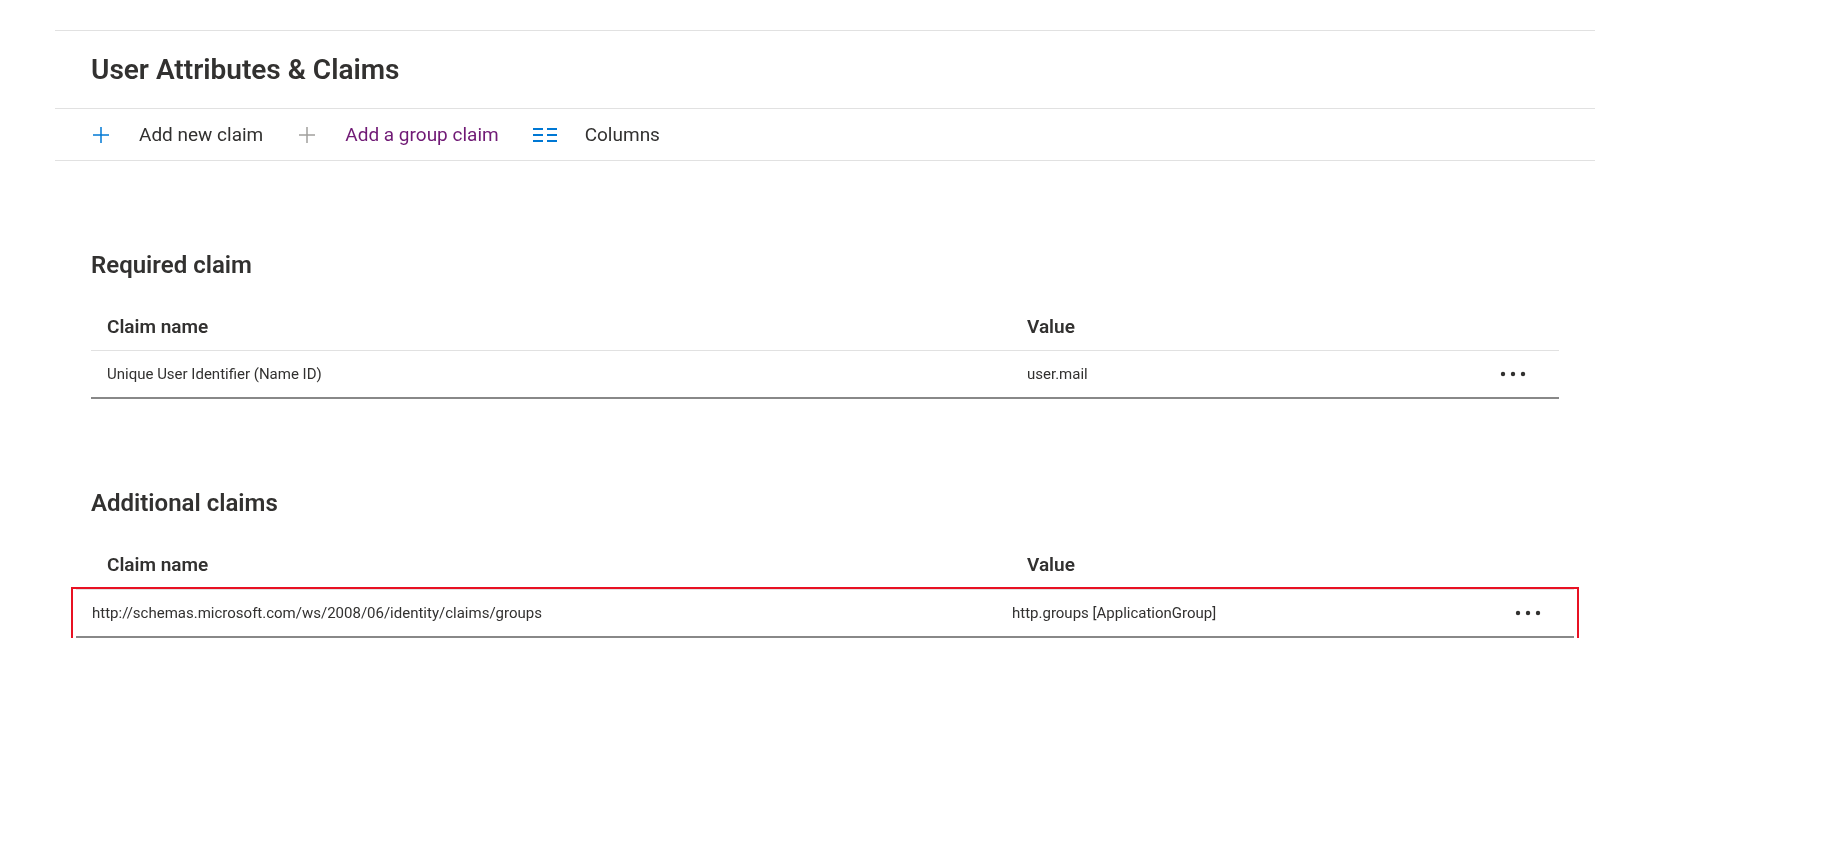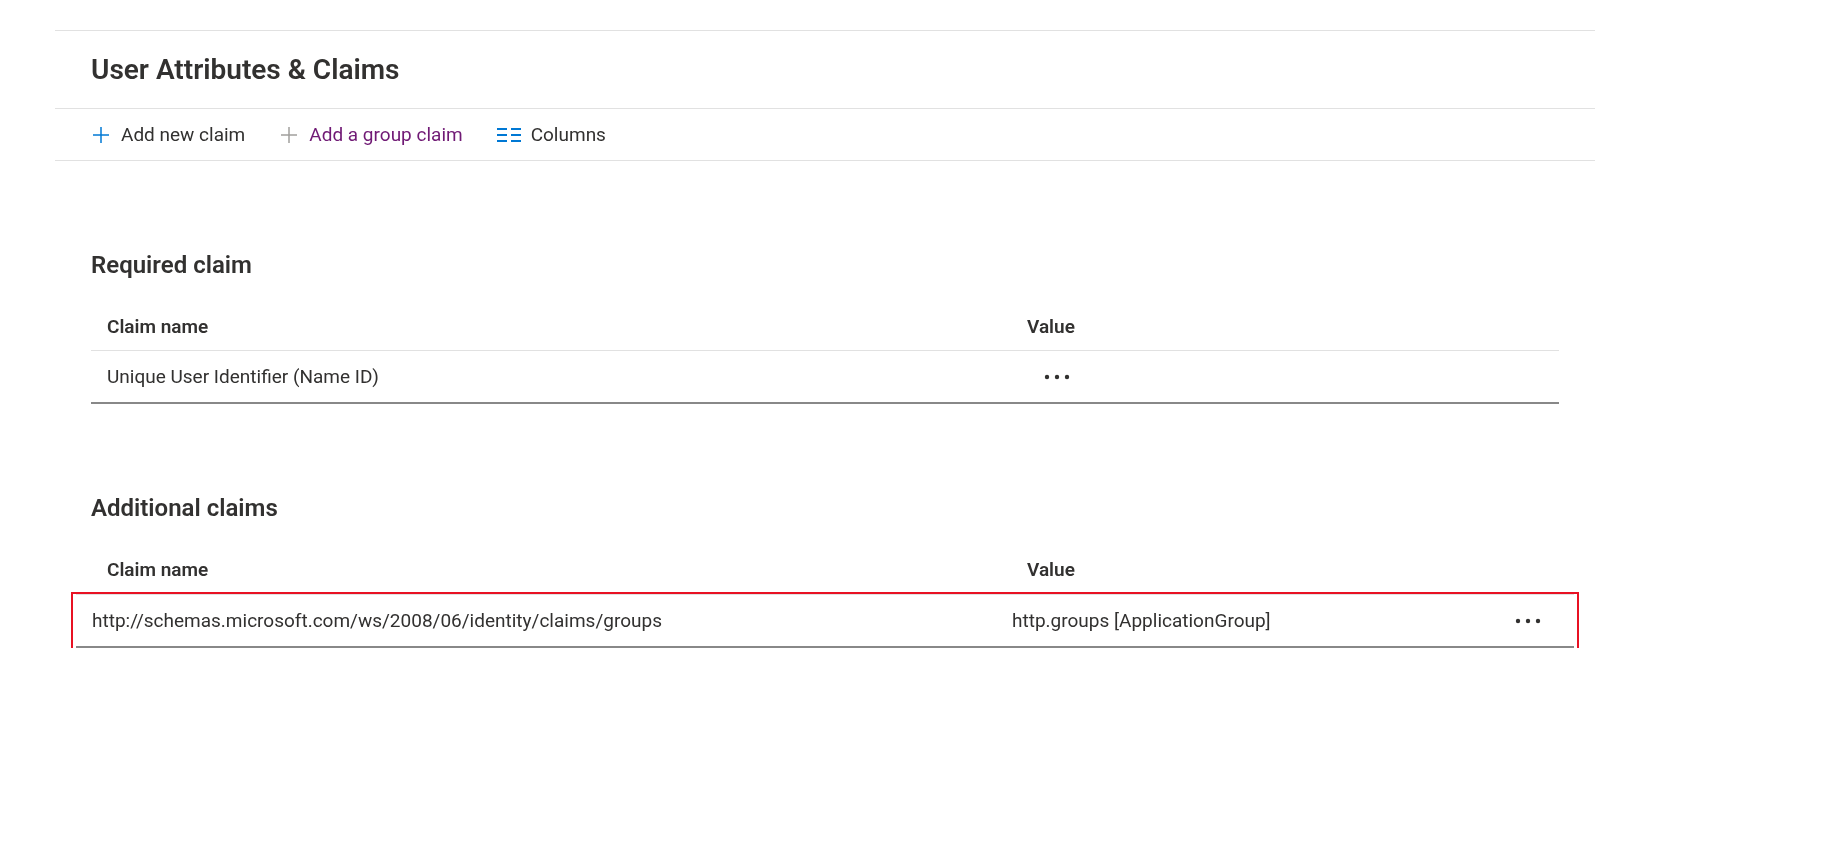--- a/index.html
+++ b/index.html
@@ -28,21 +28,21 @@
     .toolbar {
       display: flex;
       align-items: center;
       padding: 14px 36px;
       border-bottom: 1px solid #e1e1e1;
       gap: 34px;
     }
     .toolbar-item {
       display: flex;
       align-items: center;
-      gap: 10px;
+      gap: 28px;
       font-size: 19px;
       cursor: pointer;
       color: #323130;
     }
     .toolbar-item.disabled {
       color: #701a75;
       cursor: default;
     }
     .toolbar-item.disabled .plus-icon line {
       stroke: #a19f9d;
@@ -69,21 +69,21 @@
       padding: 12px 16px;
       border-bottom: 1px solid #e1e1e1;
       font-weight: 600;
       font-size: 19px;
     }
     .table-row {
       display: flex;
       align-items: center;
       padding: 14px 16px;
       border-bottom: 1px solid #e1e1e1;
-      font-size: 19px;
+      font-size: 15px;
     }
     .table-row.bottom-dark {
       border-bottom: 2px solid #888;
     }
     .col-name {
       flex: 0 0 920px;
     }
     .col-value {
       flex: 1;
     }
@@ -146,20 +146,21 @@
   <div class="section">
     <h2 class="section-title">Required claim</h2>
     <div class="claim-table">
       <div class="table-header">
         <div class="col-name">Claim name</div>
         <div class="col-value">Value</div>
         <div class="col-actions"></div>
       </div>
       <div class="table-row bottom-dark">
         <div class="col-name">Unique User Identifier (Name ID)</div>
+        <div class="col-value">user.mail</div>
         <div class="col-actions">
           <svg class="dots-icon" width="28" height="8" viewBox="0 0 28 8">
             <circle cx="4" cy="4" r="2.2"></circle>
             <circle cx="14" cy="4" r="2.2"></circle>
             <circle cx="24" cy="4" r="2.2"></circle>
           </svg>
         </div>
       </div>
     </div>
 

